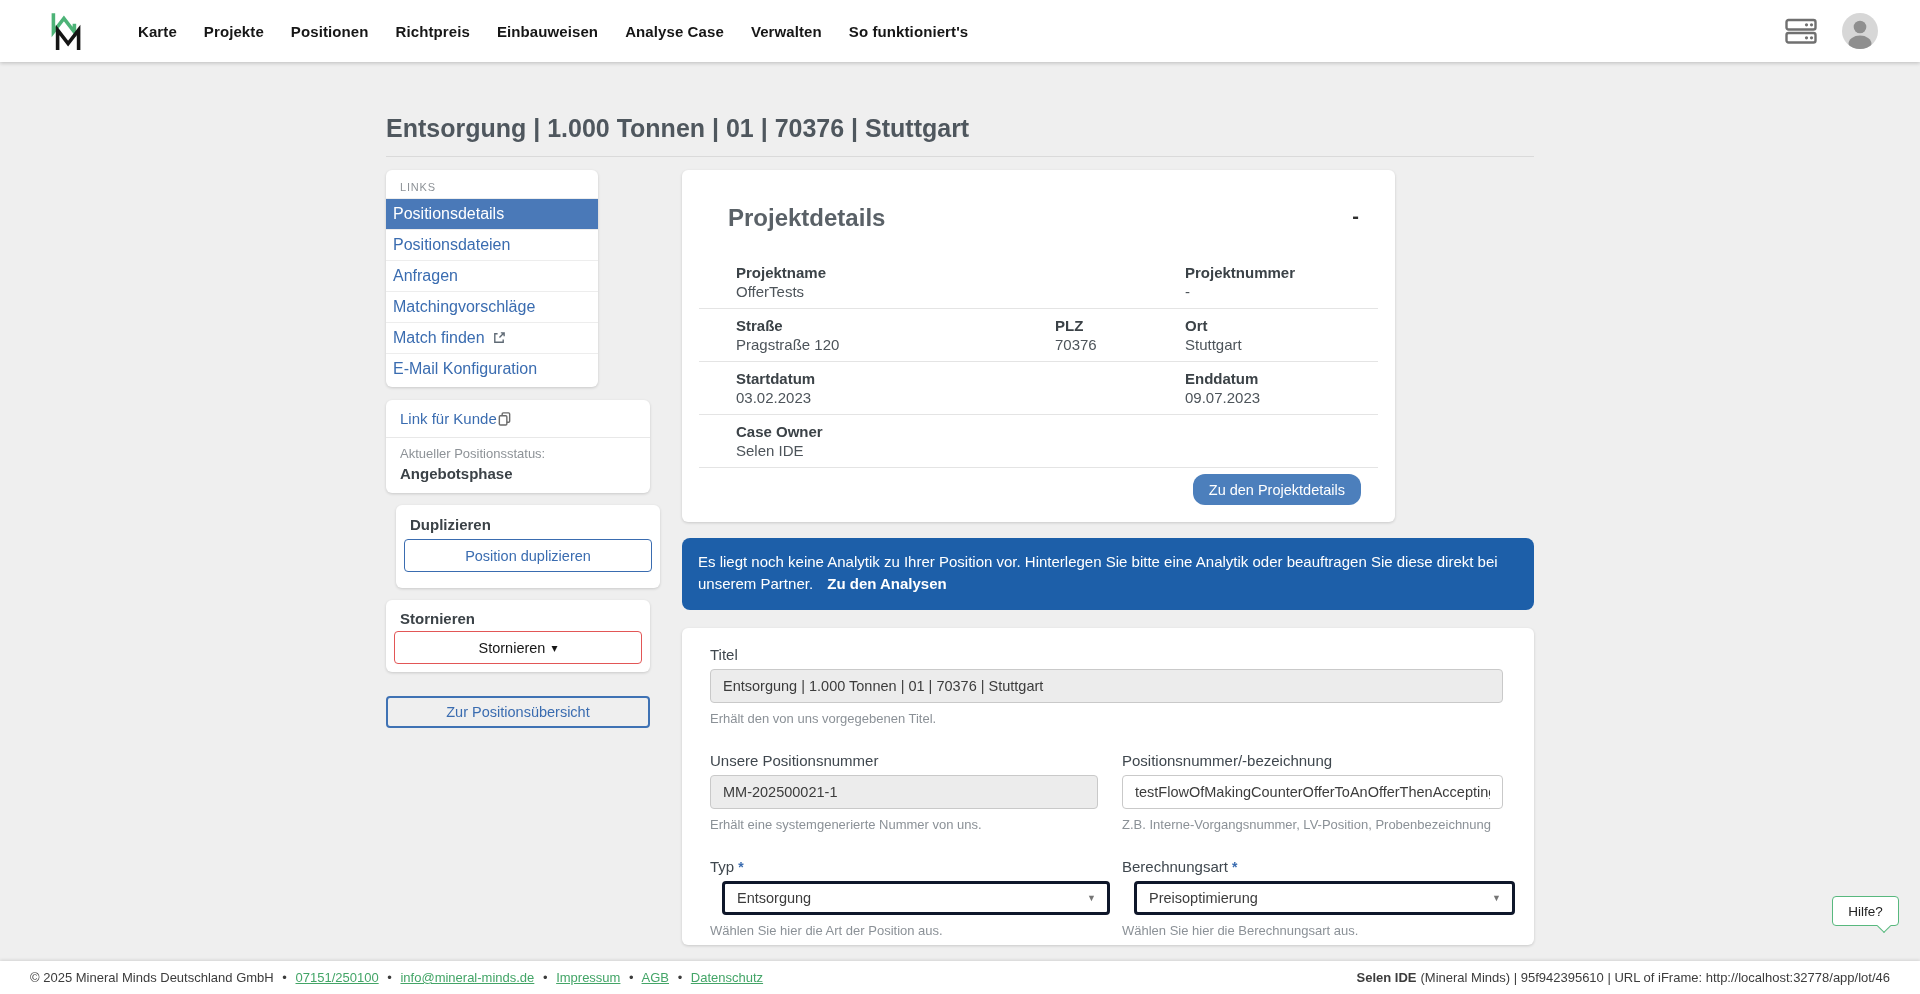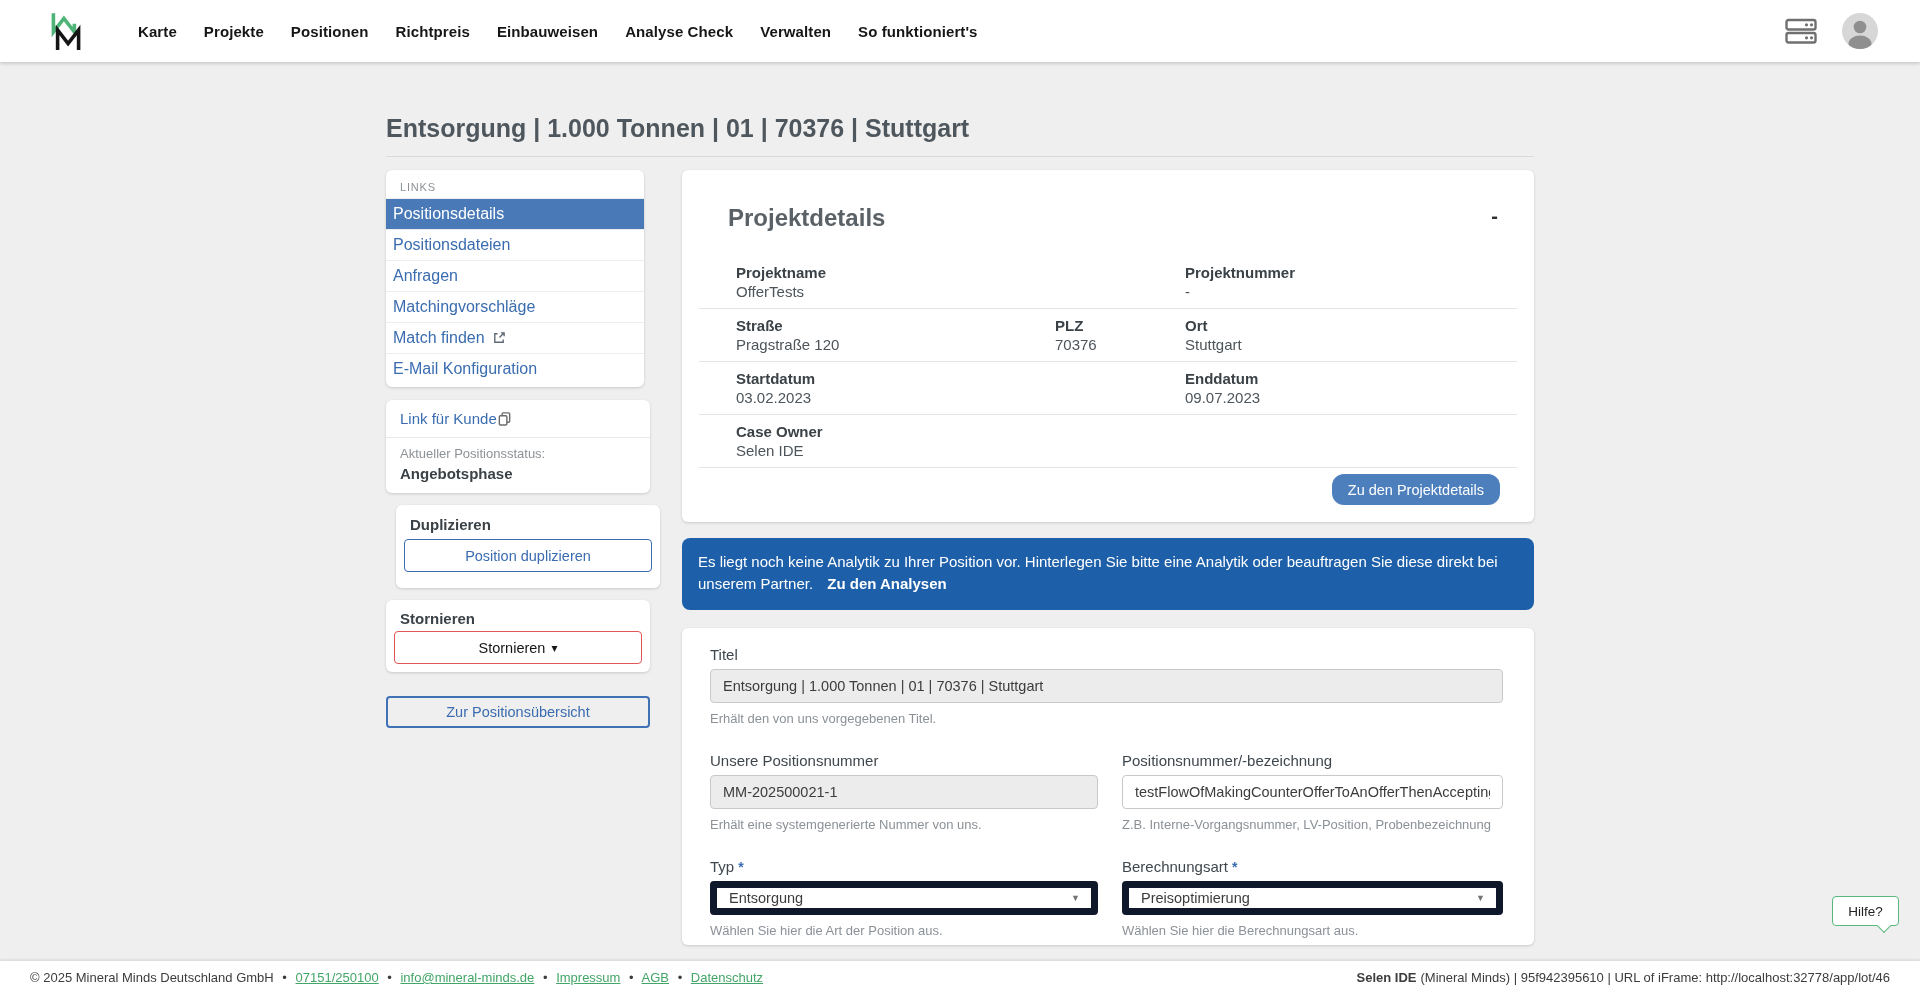--- a/index.html
+++ b/index.html
@@ -17,21 +17,21 @@
   .icon-btn { cursor:pointer; display:flex; align-items:center; }
 
   
   .page-title { position:absolute; left:386px; top:114px; font-size:25px; font-weight:600; color:#4f575e; }
   .title-divider { position:absolute; left:386px; top:156px; width:1148px; height:1px; background:#dadada; }
 
   
   .card { position:absolute; background:#fff; border-radius:6px; box-shadow:0 1px 3px rgba(0,0,0,.16); }
 
   
-  .sb-card1 { left:386px; top:170px; width:258px; height:217px; overflow:hidden; }
+  .sb-card1 { left:386px; top:170px; width:212px; height:217px; overflow:hidden; }
   .links-header { padding:11px 14px 5px; font-size:11px; color:#8d9297; letter-spacing:.8px; }
   .sb-item { display:flex; align-items:center; height:31px; padding:0 7px; font-size:16px; color:#3a6cb0;
              border-top:1px solid #ededed; cursor:pointer; gap:7px; }
   .sb-item:first-of-type { border-top:none; }
   .sb-item.active { background:#4a79b8; color:#fff; }
 
   .sb-card2 { left:386px; top:400px; width:264px; height:93px; }
   .kunde-row { display:flex; align-items:center; padding:10px 14px; font-size:15px; color:#3a6cb0; cursor:pointer; }
   .sb-divider { height:1px; background:#e8e8e8; }
   .status-block { padding:8px 14px 7px; }
@@ -46,21 +46,21 @@
                  height:33px; border-radius:4px; background:#fff; font-size:14.5px; cursor:pointer; }
   .btn-outline.blue { border:1.5px solid #3a6cb0; color:#3a6cb0; font-weight:500; }
   .btn-outline.red  { border:1.5px solid #e25656; color:#161616; }
   .caret-down { font-size:12px; margin-left:6px; }
 
   .overview-btn { position:absolute; left:386px; top:696px; width:264px; height:32px; border:2px solid #3f72b4;
                   border-radius:4px; color:#3a6cb0; font-size:14.5px; font-weight:500; display:flex;
                   align-items:center; justify-content:center; cursor:pointer; background:transparent; }
 
   
-  .proj-card { left:682px; top:170px; width:852px; height:352px; }
+  .proj-card { left:682px; top:170px; width:713px; height:352px; }
   .proj-title { padding:34px 0 0 46px; font-size:24px; color:#5a6167; }
   .collapse-btn { position:absolute; right:36px; top:36px; font-size:20px; font-weight:700; color:#2f2f2f; cursor:pointer; line-height:20px; }
   .prows { margin-top:24px; }
   .prow { padding:8px 34px 8px 54px; display:grid; }
   .prow.g2 { grid-template-columns:449px 1fr; }
   .prow.g3 { grid-template-columns:319px 130px 1fr; }
   .prow.g1 { grid-template-columns:1fr; }
   .plabel { font-size:15px; font-weight:700; color:#3b4247; margin-bottom:2px; }
   .pvalue { font-size:15px; color:#4d545a; }
   .pdiv { height:1px; background:#e4e4e4; margin:0 17px; }
@@ -75,22 +75,22 @@
   
   .form-card { left:682px; top:628px; width:852px; height:317px; padding:18px 31px 0 28px; overflow:hidden; }
   .f-label { display:block; font-size:15px; color:#3f474e; margin-bottom:6px; }
   .req { color:#3a6cb0; font-weight:700; font-size:14px; margin-left:4px; }
   .tinput { display:block; width:100%; height:34px; border:1px solid #c9c9c9; border-radius:4px; padding:0 12px;
             font-family:"Liberation Sans", sans-serif; font-size:14.5px; color:#3c3c3c; background:#fff; }
   .tinput.disabled { background:#ececec; }
   .helper { margin-top:8px; font-size:13px; color:#8b9197; }
   .two-col { display:flex; gap:24px; margin-top:26px; }
   .col-l { width:388px; } .col-r { flex:1; }
-  .select { position:relative; display:flex; align-items:center; width:100%; height:34px; border:7px solid #0f172a;
-            border-radius:4px; padding:0 28px 0 12px; font-size:14.5px; color:#3c3c3c; background:#fff; cursor:pointer; }
+  .select { position:relative; display:flex; align-items:center; width:100%; height:34px; border:3px solid #0f172a;
+            border-radius:4px; padding:0 28px 0 12px; font-size:14.5px; color:#3c3c3c; background:#fff; cursor:pointer;margin-left:12px; }
   .select .sel-caret { position:absolute; right:11px; font-size:9px; color:#757575; }
 
   
   .help-bubble { position:absolute; left:1832px; top:896px; width:67px; height:30px; background:#fff;
                  border:1px solid #58b87e; border-radius:4px; display:flex; align-items:center; justify-content:center;
                  font-size:13.5px; color:#222; cursor:pointer; z-index:15; }
   .help-tail { position:absolute; right:9px; bottom:-6px; width:10px; height:10px; background:#fff;
                border-right:1px solid #58b87e; border-bottom:1px solid #58b87e; transform:rotate(45deg); }
 
   
@@ -112,21 +112,21 @@
         <path d="M7 3 L7 21 L17 8 L27 21 L27 13" fill="none" stroke="#4db377" stroke-width="3.4"></path>
         <path d="M11 38 L11 19 L21 32 L31 19 L31 38" fill="none" stroke="#151515" stroke-width="3.4"></path>
       </svg>
     </div>
     <nav class="mainnav">
       <a>Karte</a>
       <a>Projekte</a>
       <a>Positionen</a>
       <a>Richtpreis</a>
       <a>Einbauweisen</a>
-      <a>Analyse Check</a>
+      <a>Analyse Case</a>
       <a>Verwalten</a>
       <a>So funktioniert's</a>
     </nav>
     <div class="nav-icons">
       <span class="icon-btn">
         <svg width="34" height="28" viewBox="0 0 34 28">
           <rect x="2.5" y="3" width="29" height="9.5" rx="2" fill="none" stroke="#707070" stroke-width="2.4"></rect>
           <rect x="2.5" y="16" width="29" height="9.5" rx="2" fill="none" stroke="#707070" stroke-width="2.4"></rect>
           <circle cx="22.5" cy="7.8" r="1.6" fill="#707070"></circle>
             <circle cx="27.5" cy="7.8" r="1.6" fill="#707070"></circle>

